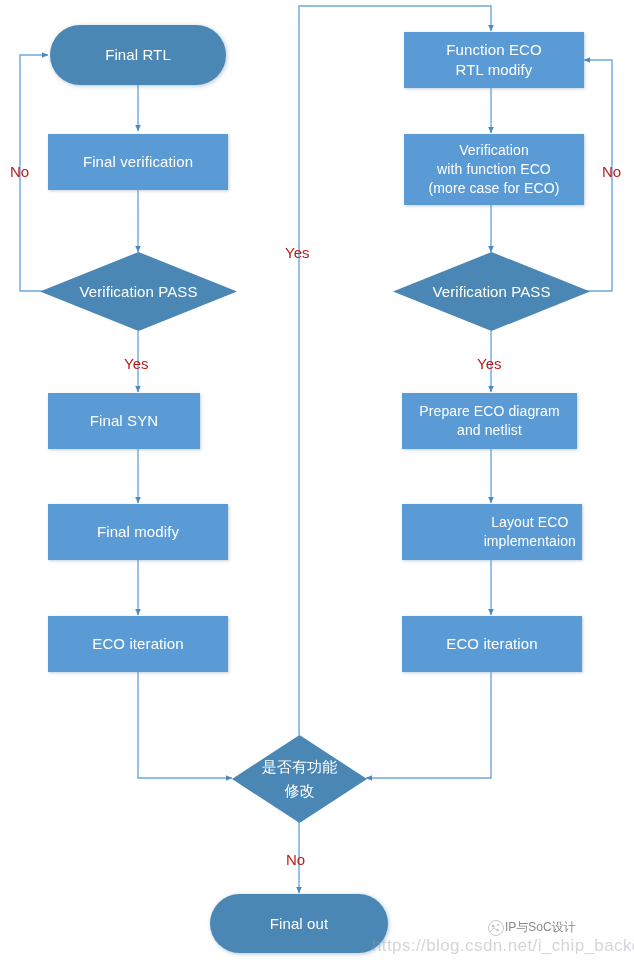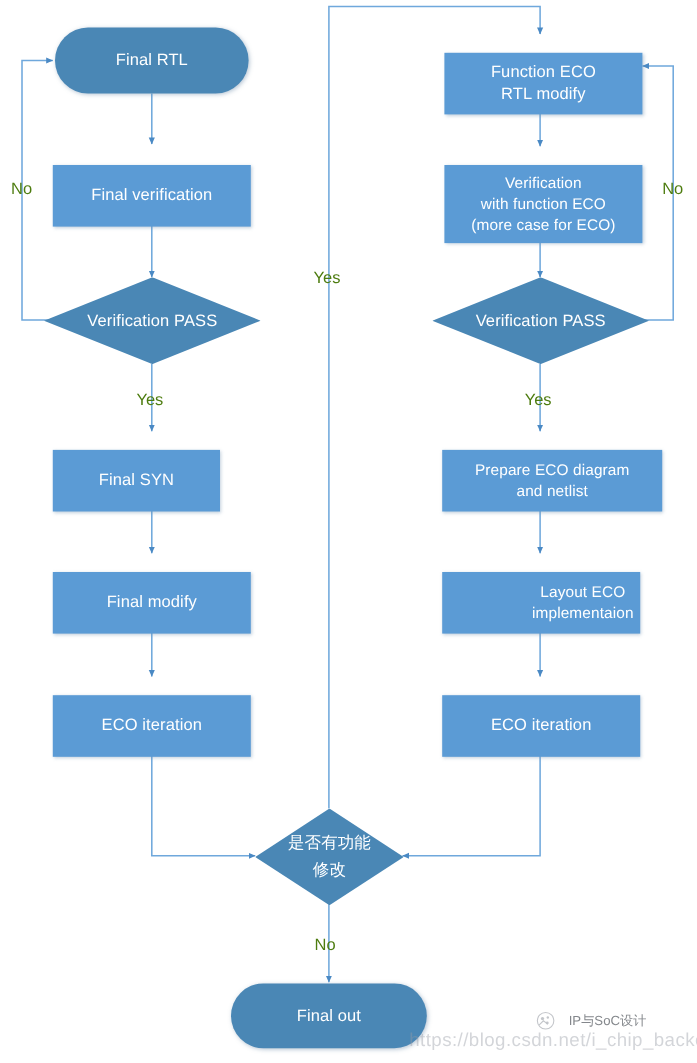--- a/index.html
+++ b/index.html
@@ -34,21 +34,20 @@
     text-align: center;
     color: #ffffff;
     font-size: 15px;
     line-height: 20px;
     letter-spacing: 0.1px;
     z-index: 3;
   }
   .node.process {
     background: #5B9BD5;
     box-shadow: 1px 1px 3px rgba(120,150,180,0.45);
-    margin-top: 16px;
   }
   .node.terminal {
     background: #4A87B5;
     border-radius: 999px;
     box-shadow: 1px 1px 4px rgba(110,140,170,0.5);
     text-align: right;
   }
   .node.decision {
     background: transparent;
     box-shadow: none;
@@ -67,40 +66,39 @@
     position: relative;
     z-index: 2;
   }
   .label {
     display: block;
     padding: 0 6px;
     white-space: pre-line;
   }
   .edge-label {
     position: absolute;
-    color: #4d7c0f;
+    color: #b91c1c;
     font-size: 15px;
     line-height: 17px;
     z-index: 4;
     white-space: nowrap;
   }
   .watermark {
     position: absolute;
     color: rgba(150,155,165,0.42);
     font-size: 17px;
     letter-spacing: 0.4px;
     z-index: 5;
     white-space: nowrap;
   }
   .brand {
     position: absolute;
     z-index: 6;
     display: flex;
-    align-items: center;
-    gap: 12px;
+    gap: 0;
     color: #6f7378;
     font-size: 12px;
     white-space: nowrap;
     opacity: 0.85;
   }
   .brand-mark {
     width: 18px;
     height: 18px;
     position: relative;
     flex: 0 0 auto;
@@ -179,21 +177,21 @@
     <span class="label">Verification
 with function ECO
 (more case for ECO)</span>
   </div>
 
   <div class="node decision" style="left:393px; top:252px; width:197px; height:79px;">
     <span class="diamond-shape"></span>
     <span class="label">Verification PASS</span>
   </div>
 
-  <div class="node process" style="left:402px; top:393px; width:200px; height:56px; font-size:14px; line-height:19px;">
+  <div class="node process" style="left:402px; top:393px; width:175px; height:56px; font-size:14px; line-height:19px;">
     <span class="label">Prepare ECO diagram
 and netlist</span>
   </div>
 
   <div class="node process" style="left:402px; top:504px; width:180px; height:56px; font-size:14px; line-height:19px;justify-content:flex-end;">
     <span class="label">Layout ECO
 implementaion</span>
   </div>
 
   <div class="node process" style="left:402px; top:616px; width:180px; height:56px;">

